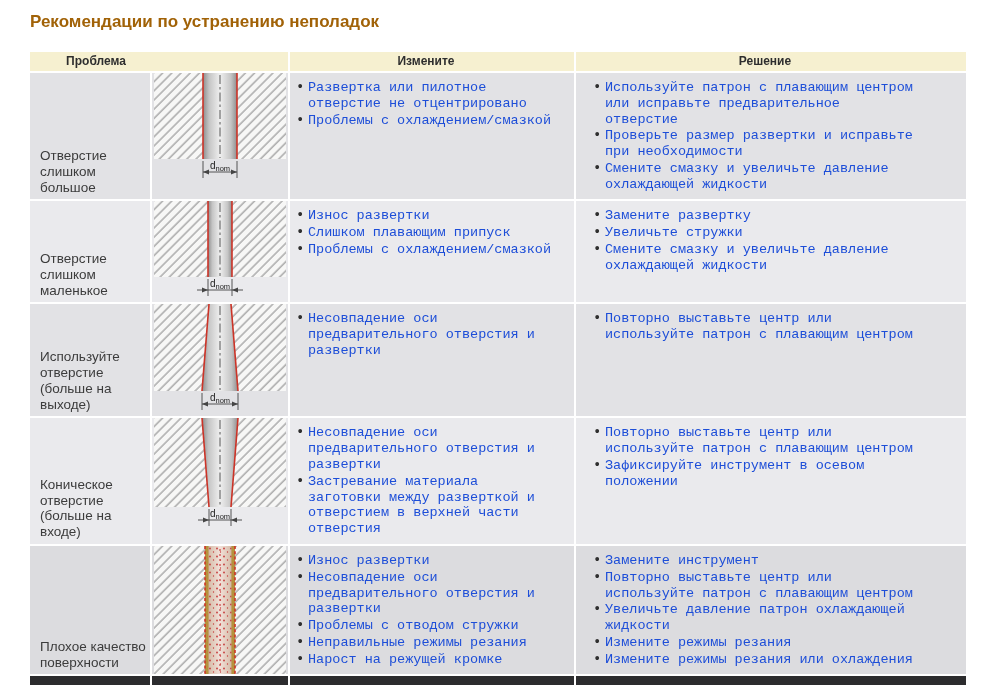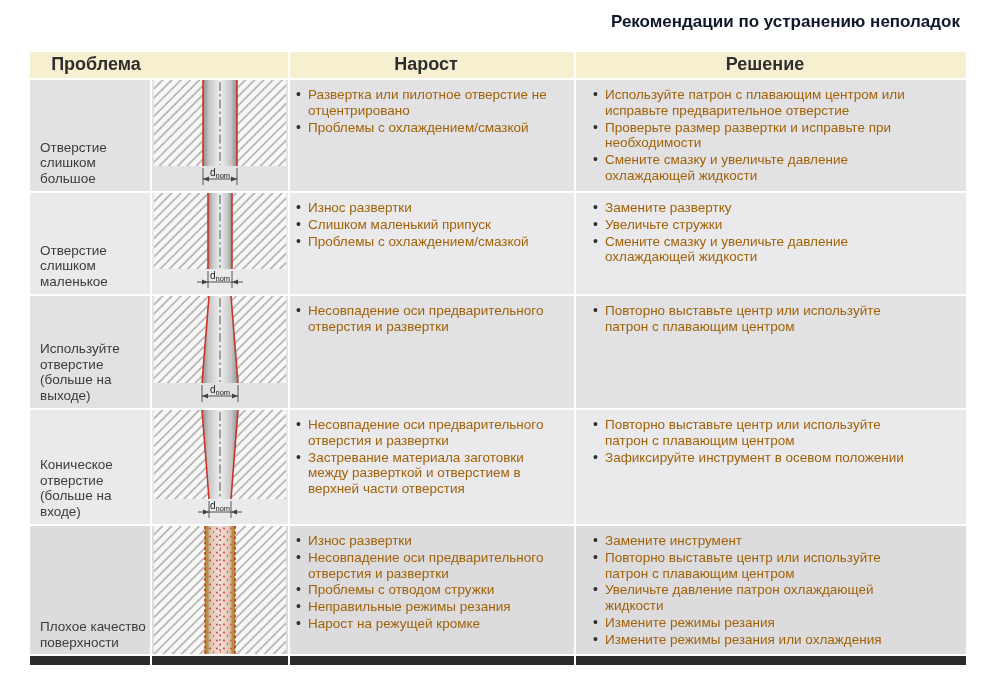--- a/index.html
+++ b/index.html
@@ -12,37 +12,36 @@
   .page {
     width: 990px;
     height: 697px;
     overflow: hidden;
     position: relative;
     padding: 12px 30px 0 30px;
   }
   .page-title {
     font-size: 17px;
     font-weight: bold;
-    color: #0f172a;
+    color: #a16207;
     margin: 0 0 20px 0;
-    text-align: right;
   }
   .trouble-table { width: 936px; }
 
   
   .thead {
     display: grid;
     grid-template-columns: 258px 284px 390px;
     column-gap: 2px;
     margin-bottom: 2px;
   }
   .th {
     background: #f6f0d0;
     font-weight: bold;
-    font-size: 18px;
+    font-size: 12px;
     color: #2e2e2e;
     text-align: center;
     padding: 2px 12px 3px 0;
   }
   .th-problem { text-align: left; }
   .th-problem span {
     display: inline-block;
     width: 132px;
     text-align: center;
   }
@@ -77,21 +76,22 @@
     align-items: flex-start;
     overflow: hidden;
   }
   .cell ul { margin: 0; padding: 7px 16px 6px 5px; }
   .cell.solutions ul { padding: 7px 46px 6px 16px; }
   .cell li {
     list-style: none;
     position: relative;
     padding-left: 13px;
     margin: 0 0 1px 0;
-    color: #a16207;
+    color: #1d4ed8;
+    font-family: Liberation Mono, monospace;
   }
   .cell li::before {
     content: "\2022";
     position: absolute;
     left: 1px;
     top: -1px;
     font-size: 14px;
     color: #2f2f2f;
   }
 
@@ -108,21 +108,21 @@
 
 <div class="page">
   <h1 class="page-title">Рекомендации по устранению неполадок</h1>
 
   <div class="trouble-table">
     <div class="thead">
       <div class="th th-problem">
         <span>Проблема</span>
       </div>
       <div class="th">
-        <span>Нарост</span>
+        <span>Измените</span>
       </div>
       <div class="th">
         <span>Решение</span>
       </div>
     </div>
 
     <div class="tbody">
   <div class="row row-odd">
     <div class="cell problem">
       <span>Отверстие слишком большое</span>
@@ -200,21 +200,21 @@
               <line x1="80" y1="78" x2="80" y2="95" stroke="#444" stroke-width="0.9"></line>
               <line x1="45" y1="89" x2="91" y2="89" stroke="#444" stroke-width="0.9"></line>
               <polygon points="56,89 50,86.6 50,91.4" fill="#444"></polygon>
               <polygon points="80,89 86,86.6 86,91.4" fill="#444"></polygon>
               <text x="68" y="85.5" font-size="10" text-anchor="middle" fill="#222">d<tspan font-size="7.5" dy="2">nom</tspan></text>
             </svg>
           </div>
     <div class="cell causes">
       <ul>
               <li>Износ развертки</li>
-              <li>Слишком маленький припуск</li>
+              <li>Слишком плавающим припуск</li>
               <li>Проблемы с охлаждением/смазкой</li>
             </ul>
     </div>
     <div class="cell solutions">
       <ul>
               <li>Замените развертку</li>
               <li>Увеличьте стружки</li>
               <li>Смените смазку и увеличьте давление охлаждающей жидкости</li>
             </ul>
     </div>

